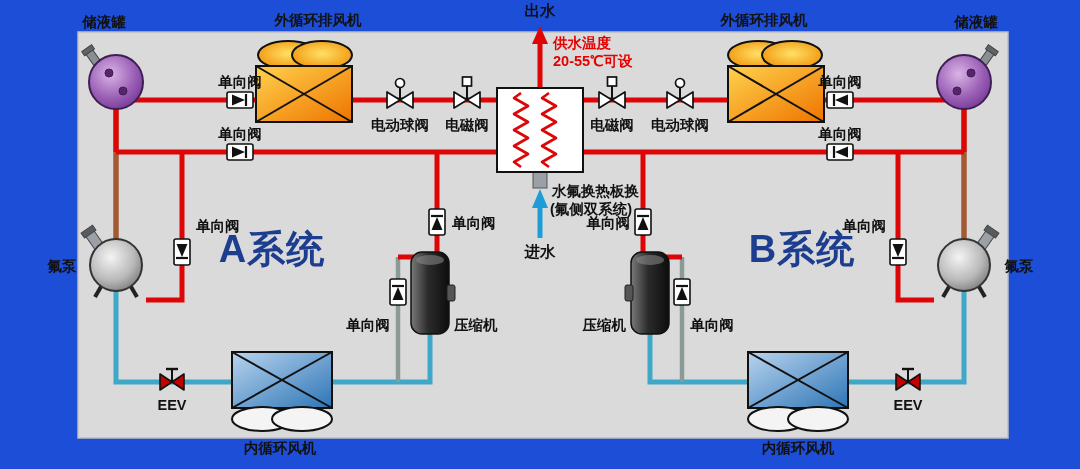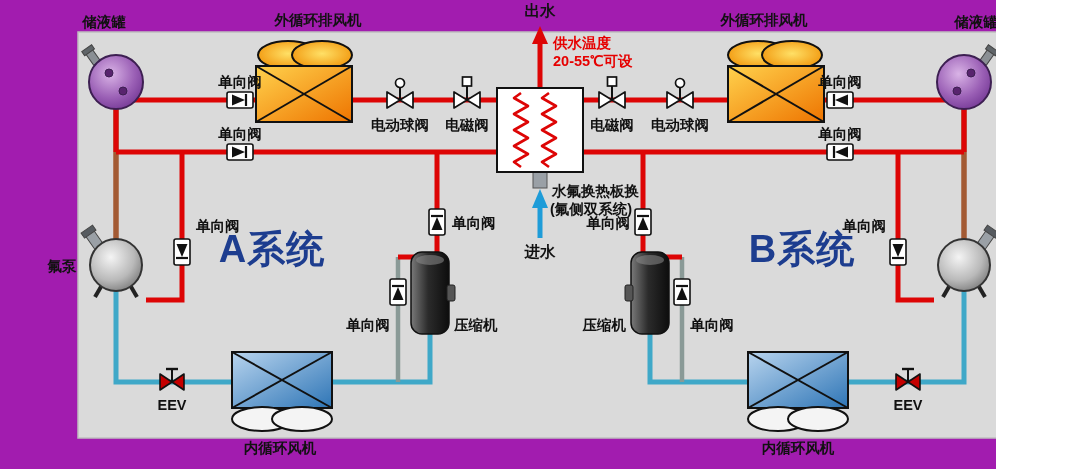--- a/index.html
+++ b/index.html
@@ -1,16 +1,16 @@
 <!DOCTYPE html>
 <html style="--pipe-hot: #dd0505; --pipe-cold: #3fa8c8; --water-in: #1e9cd8; --pipe-liquid: #a35a33; --pipe-bypass: #8a9a97; --system-label: #1d3d8f; --warn-text: #e60000; --panel-bg: #dadada;"><head>
 <meta charset="utf-8">
 <style>
   html,body{margin:0;padding:0;background:#ffffff;}
-  .stage{position:relative;width:996px;height:469px;background:#a21caf;overflow:hidden;
+  .stage{position:relative;width:1080px;height:469px;background:#1d4ed8;overflow:hidden;
          font-family:"Liberation Sans",sans-serif;}
   svg{position:absolute;left:0;top:0;}
   
   .pipe-hot{stroke:var(--pipe-hot);stroke-width:5;fill:none;}
   .pipe-cold{stroke:var(--pipe-cold);stroke-width:5;fill:none;}
   .pipe-liquid{stroke:var(--pipe-liquid);stroke-width:5.5;fill:none;}
   .pipe-bypass{stroke:var(--pipe-bypass);stroke-width:4.5;fill:none;}
   .arrow-hot{fill:var(--pipe-hot);}
   .arrow-cold{fill:var(--water-in);}
   .pipe-water-in{stroke:var(--water-in);stroke-width:5;fill:none;}

